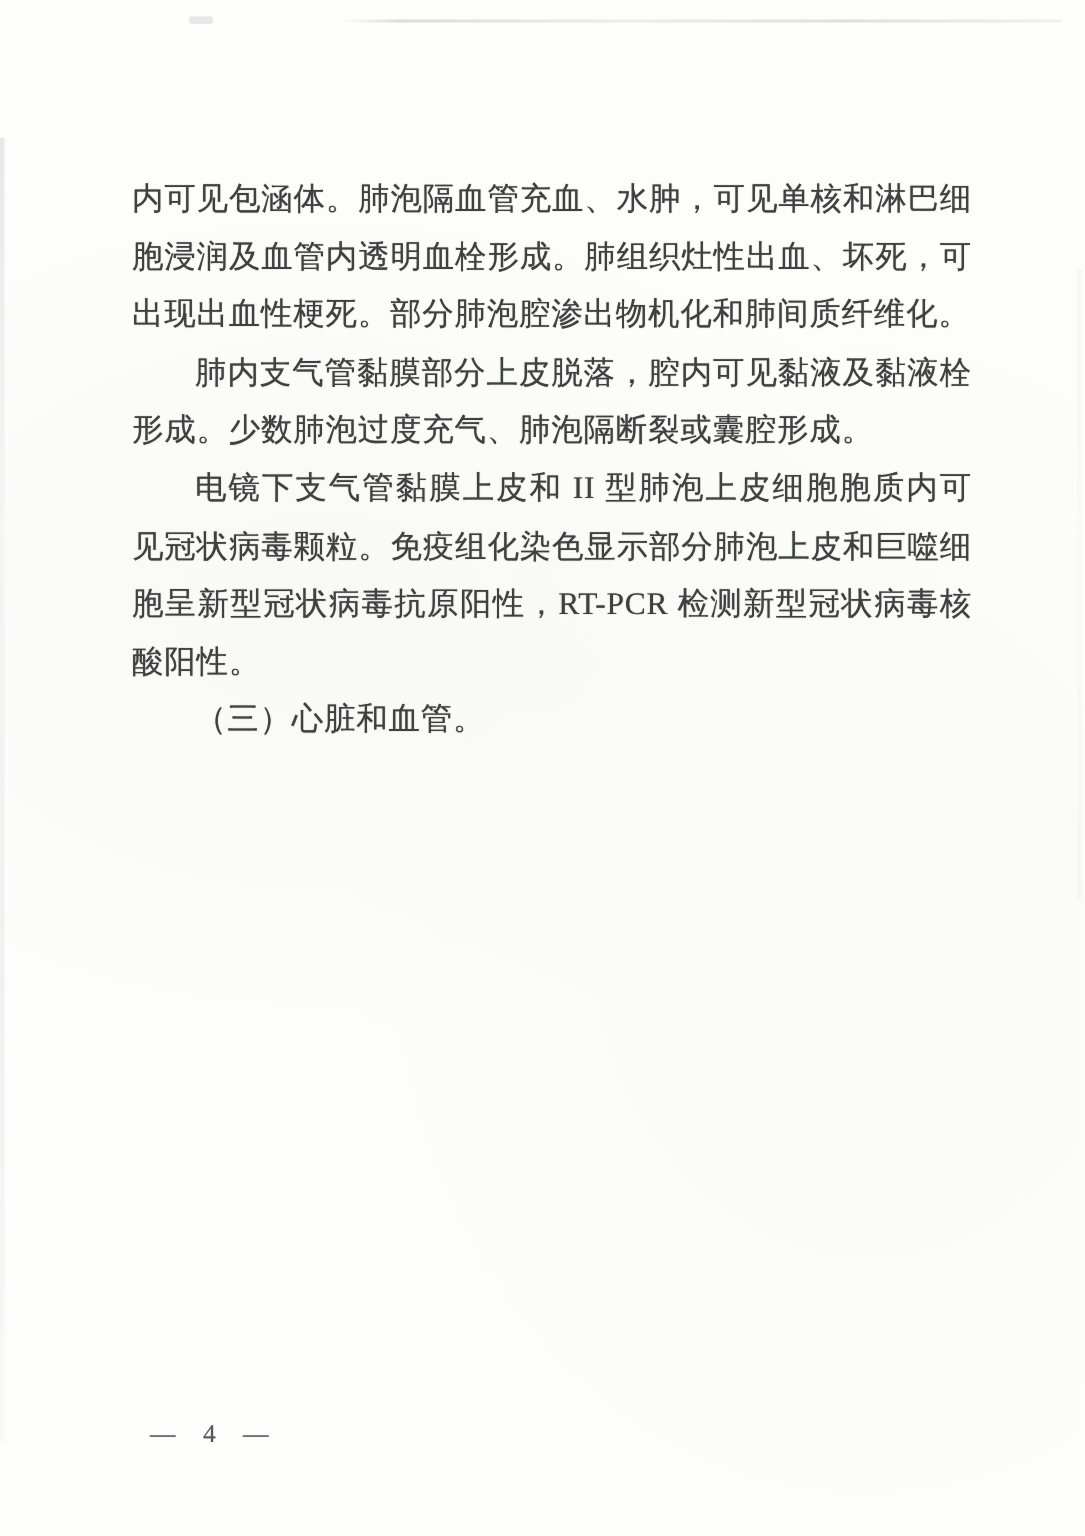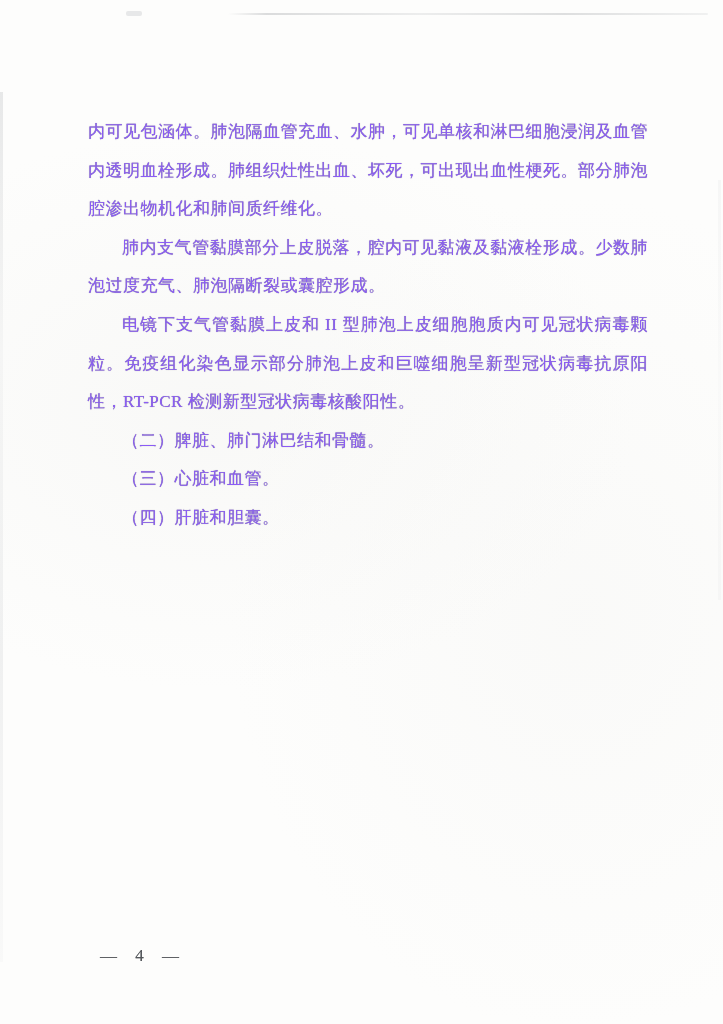--- a/index.html
+++ b/index.html
@@ -20,22 +20,22 @@
     background:
       radial-gradient(ellipse 600px 400px at 30% 40%, rgba(240,240,238,0.35), rgba(0,0,0,0) 70%),
       radial-gradient(ellipse 500px 600px at 80% 60%, rgba(242,242,240,0.3), rgba(0,0,0,0) 70%),
       #fdfdfc;
   }
   .doc-body {
     position: absolute;
     left: 88px;
     top: 113px;
     width: 560px;
-    color: #8b5cf6;
-    font-size: 17px;
+    color: #404040;
+    font-size: 21px;
     line-height: 38.6px;
     text-shadow: 0 0 0.7px rgba(75,78,82,0.75);
   }
   .doc-body p {
     text-align: justify;
     text-justify: inter-ideograph;
     letter-spacing: 0.5px;
   }
   .doc-body p.indent {
     text-indent: 2em;
@@ -82,18 +82,16 @@
 
 <div class="artifact top-smudge"></div>
 <div class="artifact top-hairline"></div>
 <div class="artifact left-edge"></div>
 <div class="artifact right-edge"></div>
 
 <div class="doc-body">
   <p>内可见包涵体。肺泡隔血管充血、水肿，可见单核和淋巴细胞浸润及血管内透明血栓形成。肺组织灶性出血、坏死，可出现出血性梗死。部分肺泡腔渗出物机化和肺间质纤维化。</p>
   <p class="indent">肺内支气管黏膜部分上皮脱落，腔内可见黏液及黏液栓形成。少数肺泡过度充气、肺泡隔断裂或囊腔形成。</p>
   <p class="indent">电镜下支气管黏膜上皮和 II 型肺泡上皮细胞胞质内可见冠状病毒颗粒。免疫组化染色显示部分肺泡上皮和巨噬细胞呈新型冠状病毒抗原阳性，RT-PCR 检测新型冠状病毒核酸阳性。</p>
-  <p class="indent">（二）脾脏、肺门淋巴结和骨髓。</p>
   <p class="indent">（三）心脏和血管。</p>
-  <p class="indent">（四）肝脏和胆囊。</p>
 </div>
 
 <div class="page-footer">— 4 —</div>
 
 </body></html>

